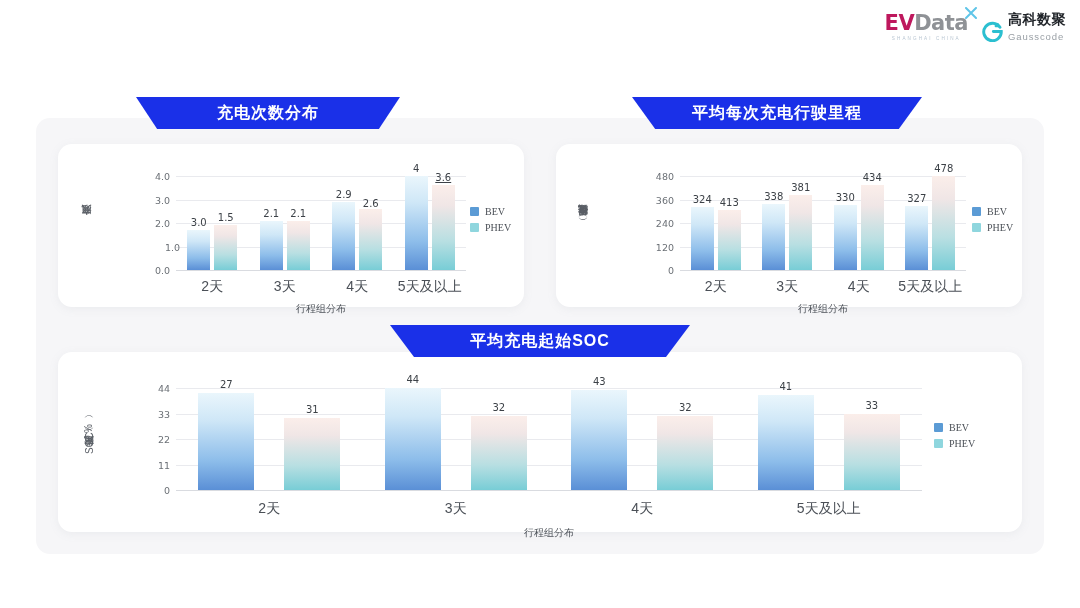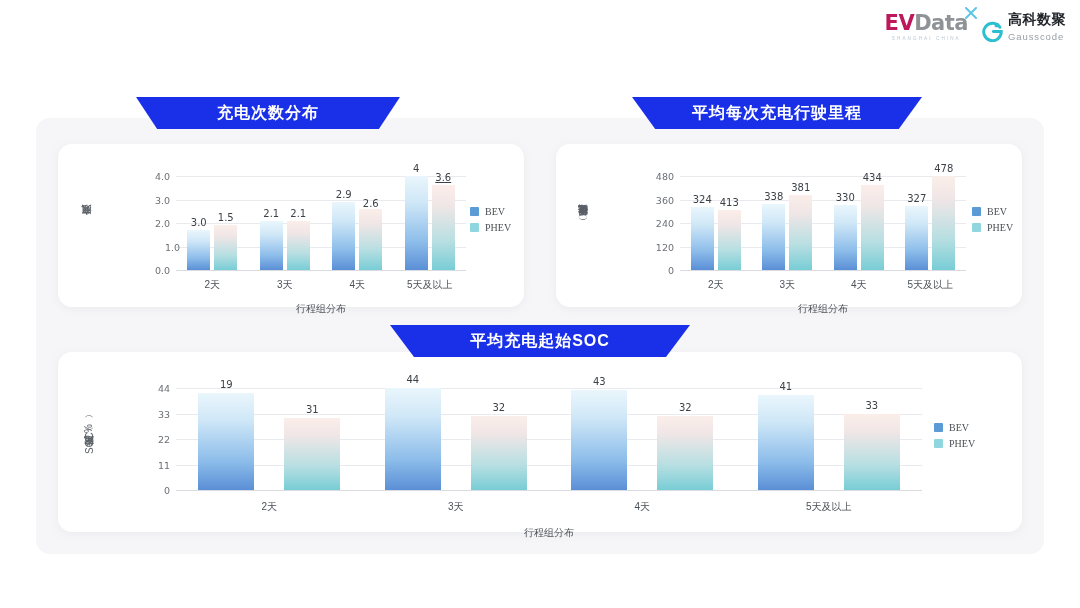--- a/index.html
+++ b/index.html
@@ -51,21 +51,21 @@
     font-size:10px;color:#5a5f66;white-space:nowrap;letter-spacing:0;}
   .ytick{position:absolute;font-size:9.5px;color:#6b7076;text-align:right;
     transform:translateY(-50%);font-family:"DejaVu Sans",sans-serif;}
   .grid{position:absolute;height:1px;background:#e9eaee;}
   .baseline{position:absolute;height:1px;background:#d9dbe0;}
   .bar{position:absolute;border-radius:0;}
   .bar.bev{background:linear-gradient(to bottom,#eaf6fc 0%,#cfe7f7 28%,#8dbdea 70%,#5a8fd6 100%);}
   .bar.phev{background:linear-gradient(to bottom,#fbeeea 0%,#f0e6e6 24%,#b8dfe2 66%,#78cdd6 100%);}
   .vlabel{position:absolute;font-size:10px;color:#3c4147;text-align:center;
     font-family:"DejaVu Sans",sans-serif;}
-  .xtick{position:absolute;font-size:10px;color:#4b5057;text-align:center;}
+  .xtick{position:absolute;font-size:14px;color:#4b5057;text-align:center;}
   .xaxis-title{position:absolute;font-size:10px;color:#4b5057;text-align:center;}
 
   .legend{position:absolute;display:flex;flex-direction:column;gap:5px;}
   .legend .row{display:flex;align-items:center;gap:6px;}
   .legend .sw{width:9px;height:9px;border-radius:1px;display:inline-block;}
   .legend .sw.bev{background:#5b9bd5;}
   .legend .sw.phev{background:#8fd6de;}
   .legend .lb{font-size:10px;color:#4b5057;font-family:Liberation Serif, serif;}
 </style>
 </head>
@@ -212,21 +212,21 @@
       <div class="grid" style="left: 118px; top: 61.5px; width: 746px;"></div>
       <div class="ytick" style="left: 78px; top: 61.5px; width: 34px;">33</div>
       <div class="grid" style="left: 118px; top: 87px; width: 746px;"></div>
       <div class="ytick" style="left: 78px; top: 87px; width: 34px;">22</div>
       <div class="grid" style="left: 118px; top: 112.5px; width: 746px;"></div>
       <div class="ytick" style="left: 78px; top: 112.5px; width: 34px;">11</div>
       <div class="grid" style="left: 118px; top: 138px; width: 746px;"></div>
       <div class="ytick" style="left: 78px; top: 138px; width: 34px;">0</div>
       <div class="baseline" style="left: 118px; top: 138px; width: 746px;"></div>
       <div class="bar bev" style="left: 140.25px; top: 40.6364px; width: 56px; height: 97.3636px;"></div>
-      <div class="vlabel" style="left: 131.25px; top: 26.6364px; width: 74px;">19</div>
+      <div class="vlabel" style="left: 131.25px; top: 26.6364px; width: 74px;">27</div>
       <div class="bar phev" style="left: 226.25px; top: 66.1364px; width: 56px; height: 71.8636px;"></div>
       <div class="vlabel" style="left: 217.25px; top: 52.1364px; width: 74px;">31</div>
       <div class="xtick" style="left: 151.25px; top: 148px; width: 120px;">2天</div>
       <div class="bar bev" style="left: 326.75px; top: 36px; width: 56px; height: 102px;"></div>
       <div class="vlabel" style="left: 317.75px; top: 22px; width: 74px;">44</div>
       <div class="bar phev" style="left: 412.75px; top: 63.8182px; width: 56px; height: 74.1818px;"></div>
       <div class="vlabel" style="left: 403.75px; top: 49.8182px; width: 74px;">32</div>
       <div class="xtick" style="left: 337.75px; top: 148px; width: 120px;">3天</div>
       <div class="bar bev" style="left: 513.25px; top: 38.3182px; width: 56px; height: 99.6818px;"></div>
       <div class="vlabel" style="left: 504.25px; top: 24.3182px; width: 74px;">43</div>

